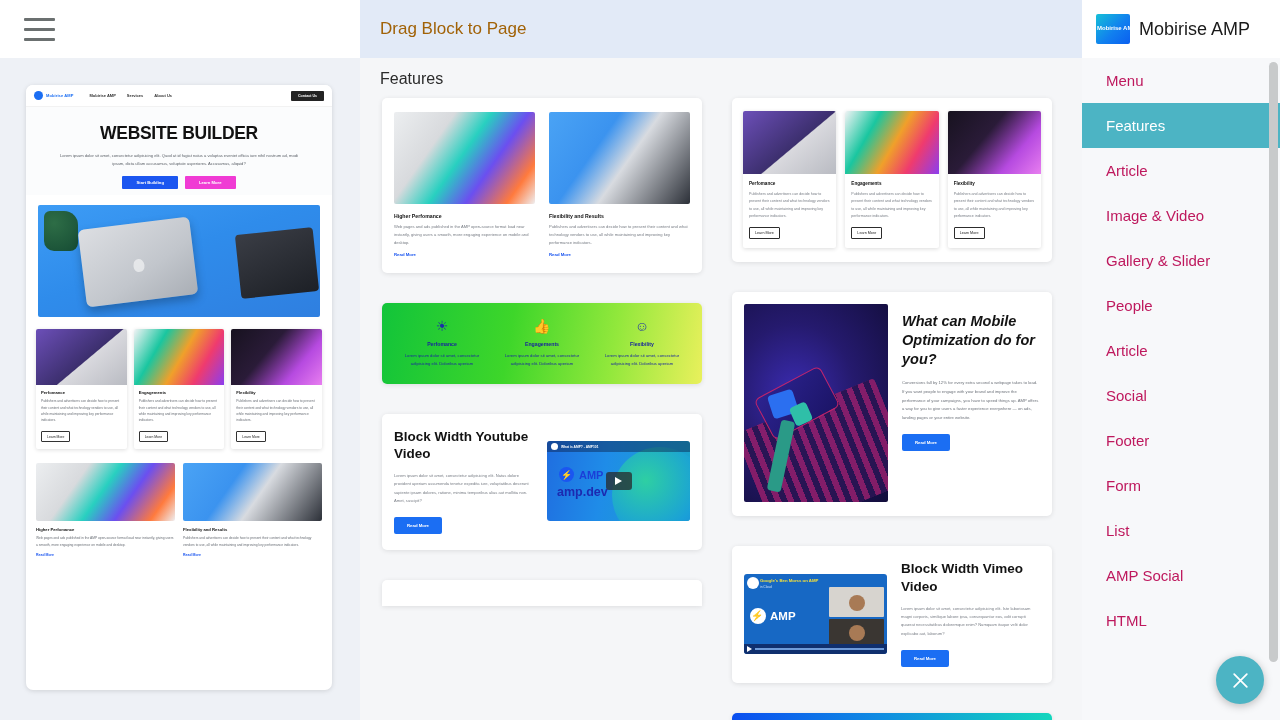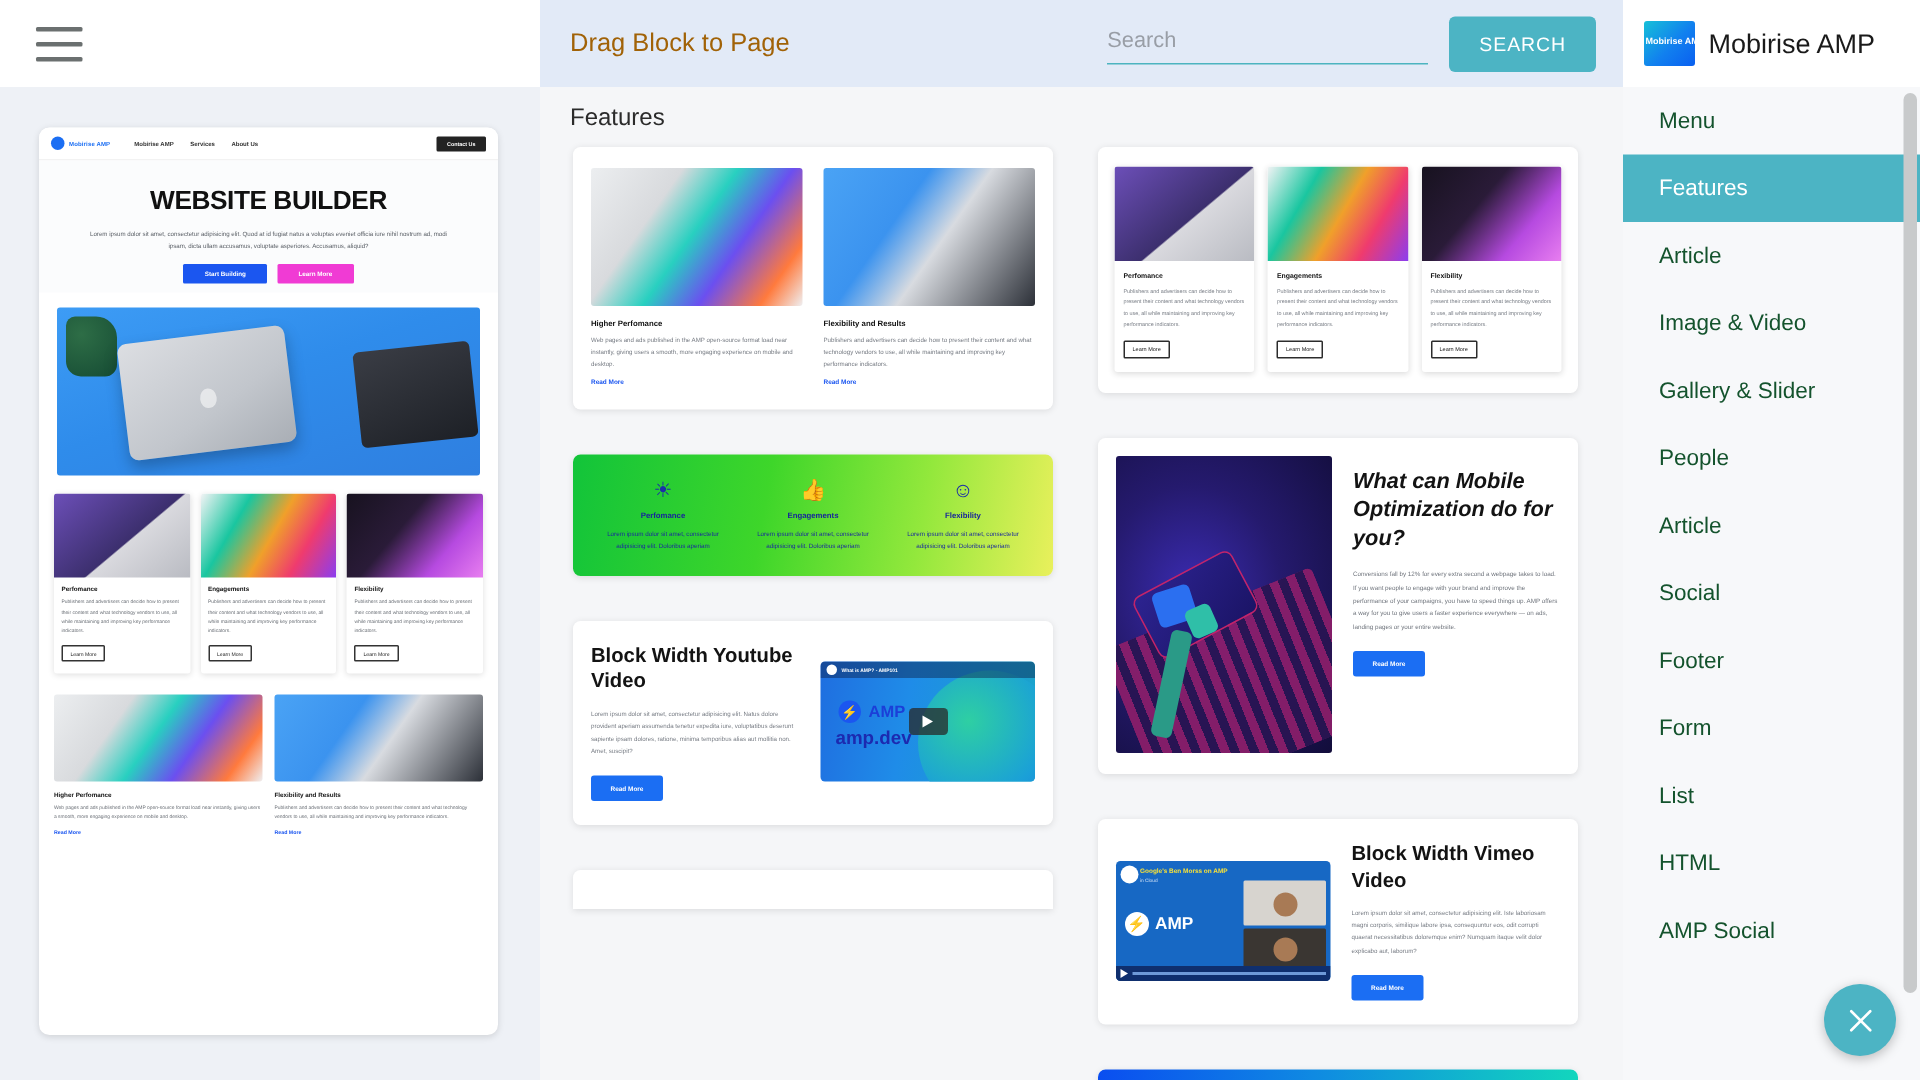--- a/index.html
+++ b/index.html
@@ -176,21 +176,21 @@
 
   
   .right { width: 198px; height: 720px; background: #f7f8fa; position: relative; flex: none; }
   .right-top { height: 58px; background: #fff; display: flex; align-items: center; padding-left: 14px; }
   .brand-logo { width: 34px; height: 30px; border-radius: 2px; flex: none; position: relative; overflow: hidden;
     background: linear-gradient(135deg,#16c0d8 0%, #1180ef 55%, #0a5ff0 100%); }
   .brand-logo span { position: absolute; left: 1px; top: 11px; font-size: 6px; color: #fff; font-weight: bold; white-space: nowrap; }
   .brand-name { font-size: 18px; color: #1a1a1a; margin-left: 9px; }
 
   .menu { position: absolute; top: 58px; left: 0; right: 0; bottom: 0; overflow: hidden; background: #f7f8fa; }
-  .menu-item { height: 45px; display: flex; align-items: center; padding-left: 24px; font-size: 15px; color: #14532d; cursor: pointer; }
+  .menu-item { height: 45px; display: flex; align-items: center; padding-left: 24px; font-size: 15px; color: #be185d; cursor: pointer; }
   .menu-item.active { background: #4cb4c4; color: #fff; }
   .sb-right { position: absolute; right: 2px; top: 4px; width: 9px; height: 600px; background: #c8cacb; border-radius: 5px; }
 
   .fab { position: absolute; right: 16px; bottom: 16px; width: 48px; height: 48px; border-radius: 50%; background: #4cb4c4;
     box-shadow: 0 2px 8px rgba(0,0,0,.25); display: flex; align-items: center; justify-content: center; cursor: pointer; }
   .fab svg { width: 19px; height: 19px; }
 </style>
 </head>
 <body>
 
@@ -272,24 +272,20 @@
           <p>Publishers and advertisers can decide how to present their content and what technology vendors to use, all while maintaining and improving key performance indicators.</p>
           <span class="rm">Read More</span>
         </div>
       </div>
     </div>
   </div>
 
   <div class="center">
     <div class="center-top">
       <div class="drag-title">Drag Block to Page</div>
-      <div class="search-wrap">
-        <input class="search-input" type="text" placeholder="Search" style="">
-        <button class="search-btn">SEARCH</button>
-      </div>
     </div>
 
     <div class="section-title">Features</div>
 
     <div class="grid">
 
       <div class="col">
 
         <div class="block b-2up">
           <div class="cell">
@@ -439,22 +435,22 @@
       <div class="menu-item active">Features</div>
       <div class="menu-item">Article</div>
       <div class="menu-item">Image &amp; Video</div>
       <div class="menu-item">Gallery &amp; Slider</div>
       <div class="menu-item">People</div>
       <div class="menu-item">Article</div>
       <div class="menu-item">Social</div>
       <div class="menu-item">Footer</div>
       <div class="menu-item">Form</div>
       <div class="menu-item">List</div>
+      <div class="menu-item">AMP Social</div>
       <div class="menu-item">HTML</div>
-      <div class="menu-item">AMP Social</div>
     </div>
 
     <div class="fab">
       <svg viewBox="0 0 24 24">
         <path d="M4 4 L20 20 M20 4 L4 20" stroke="#ffffff" stroke-width="2.2" fill="none" stroke-linecap="round"></path>
       </svg>
     </div>
   </div>
 
 </div>

